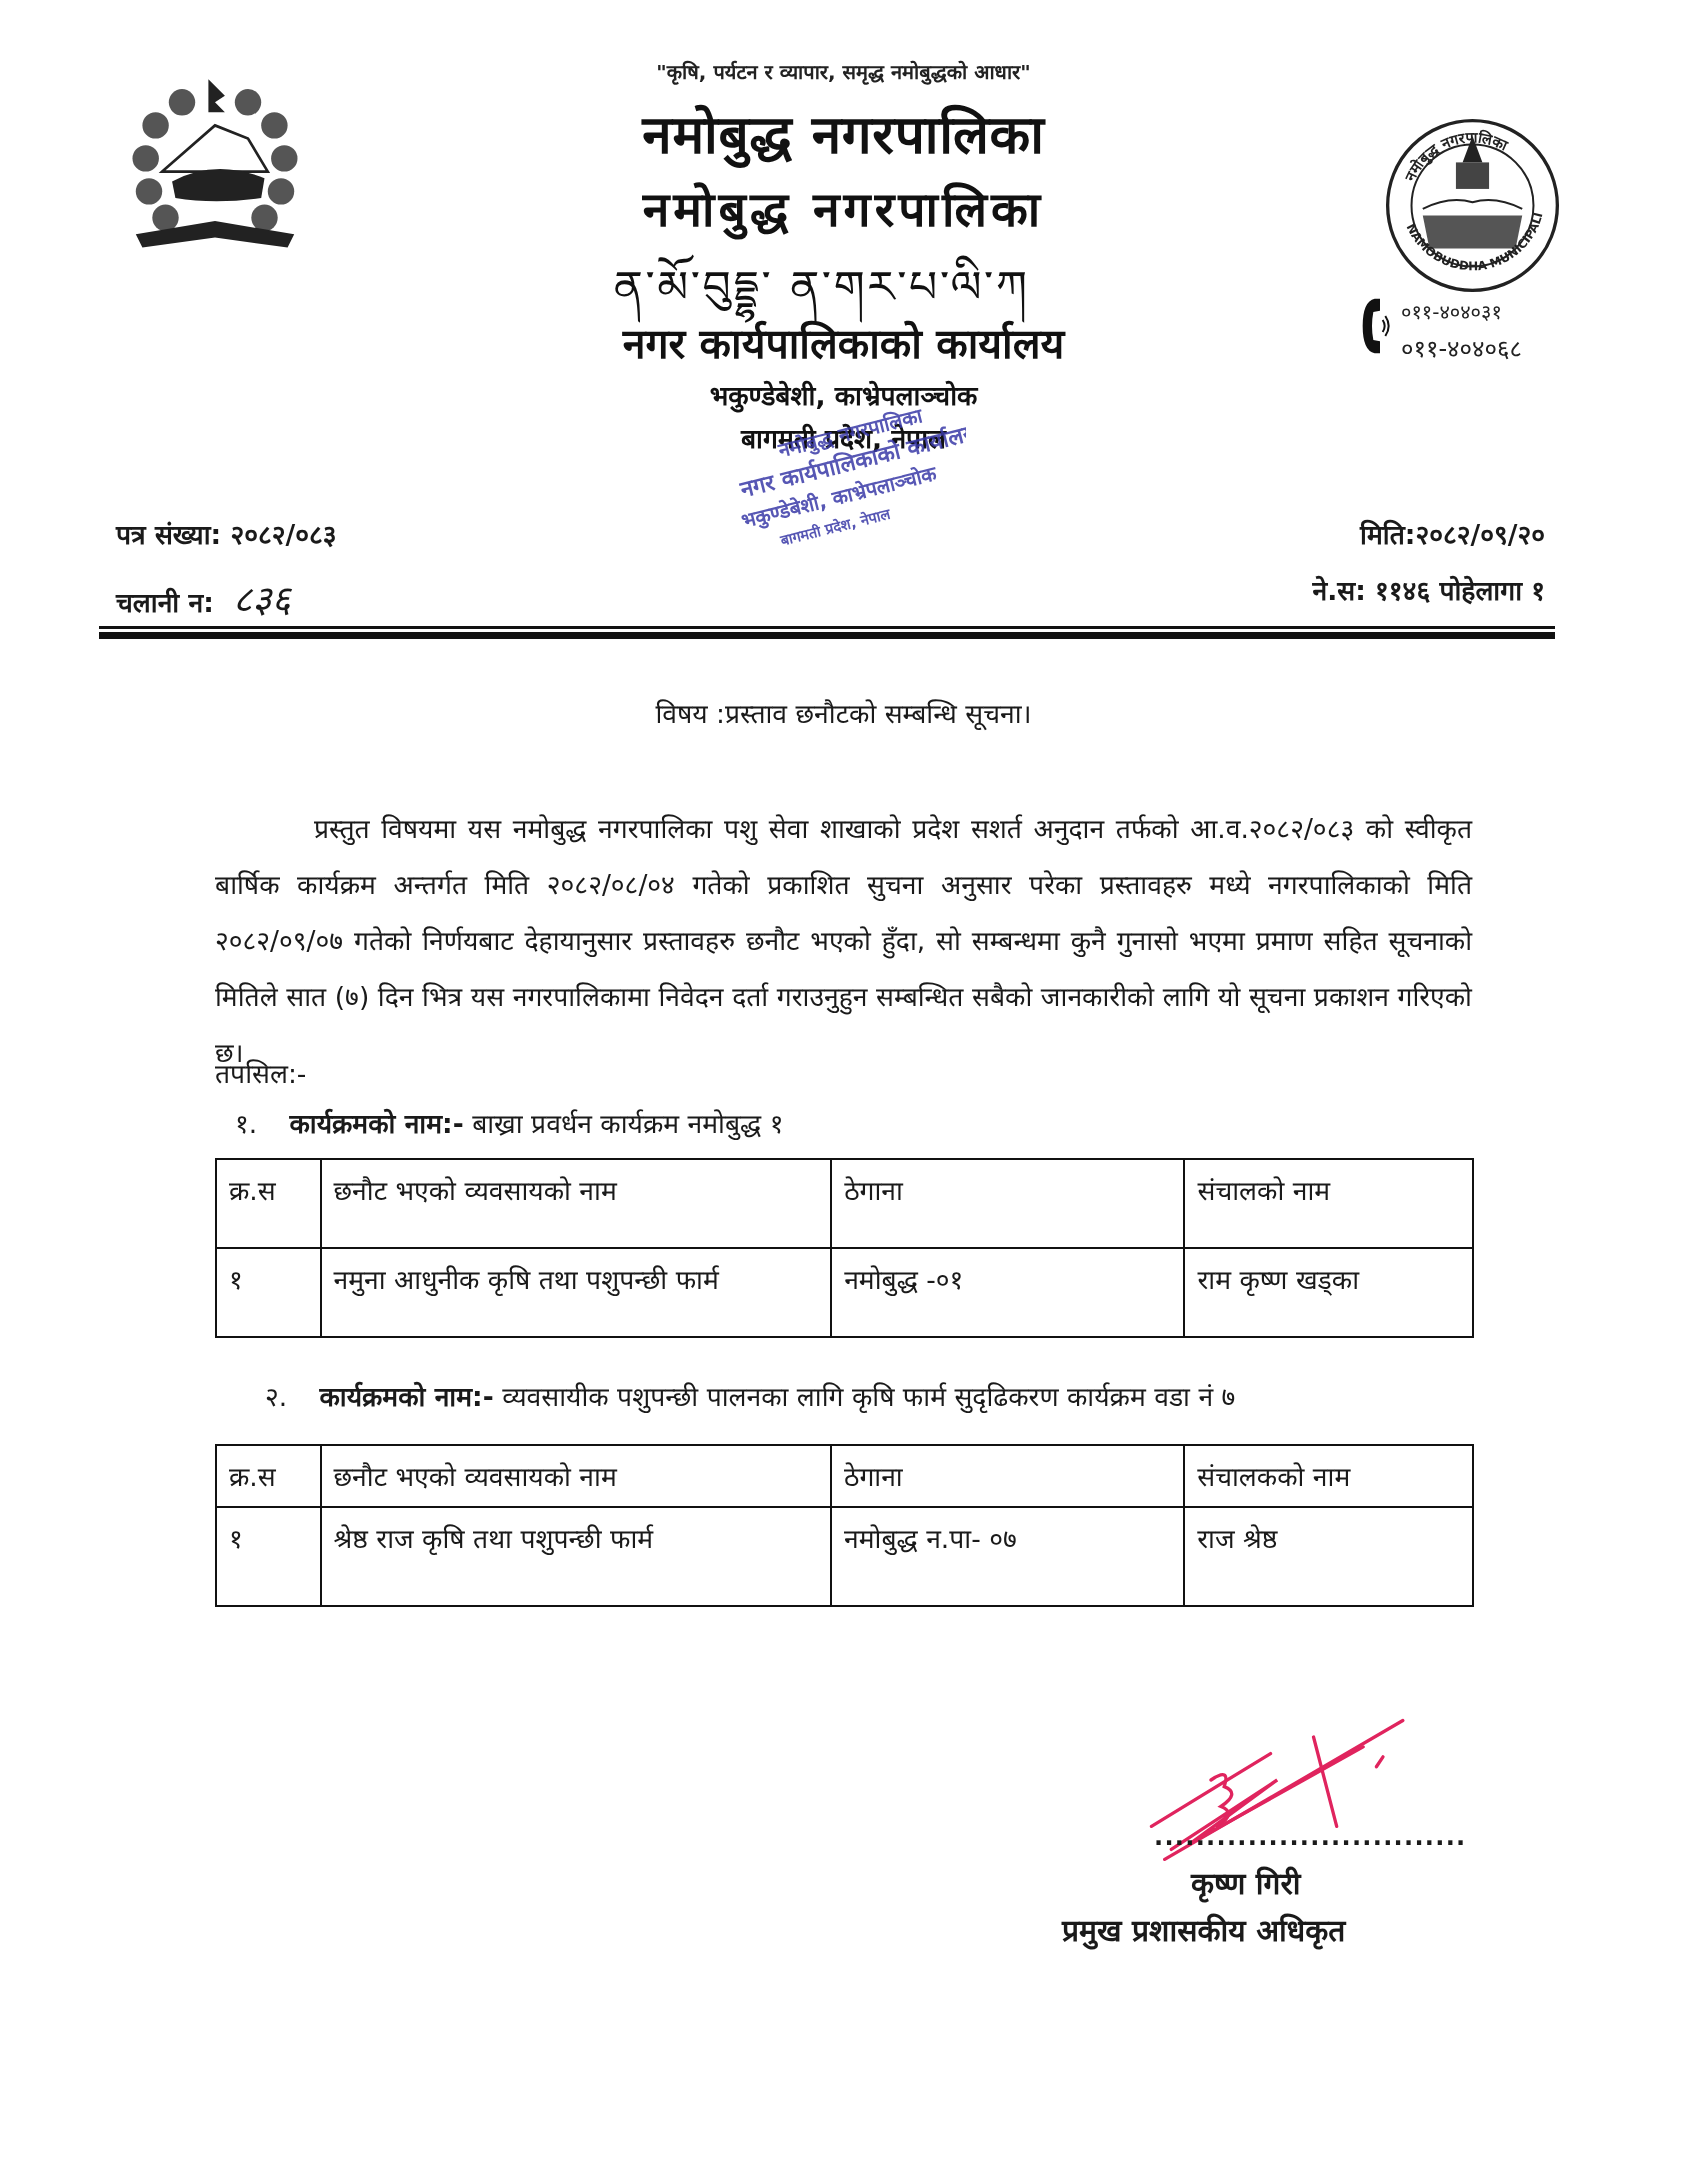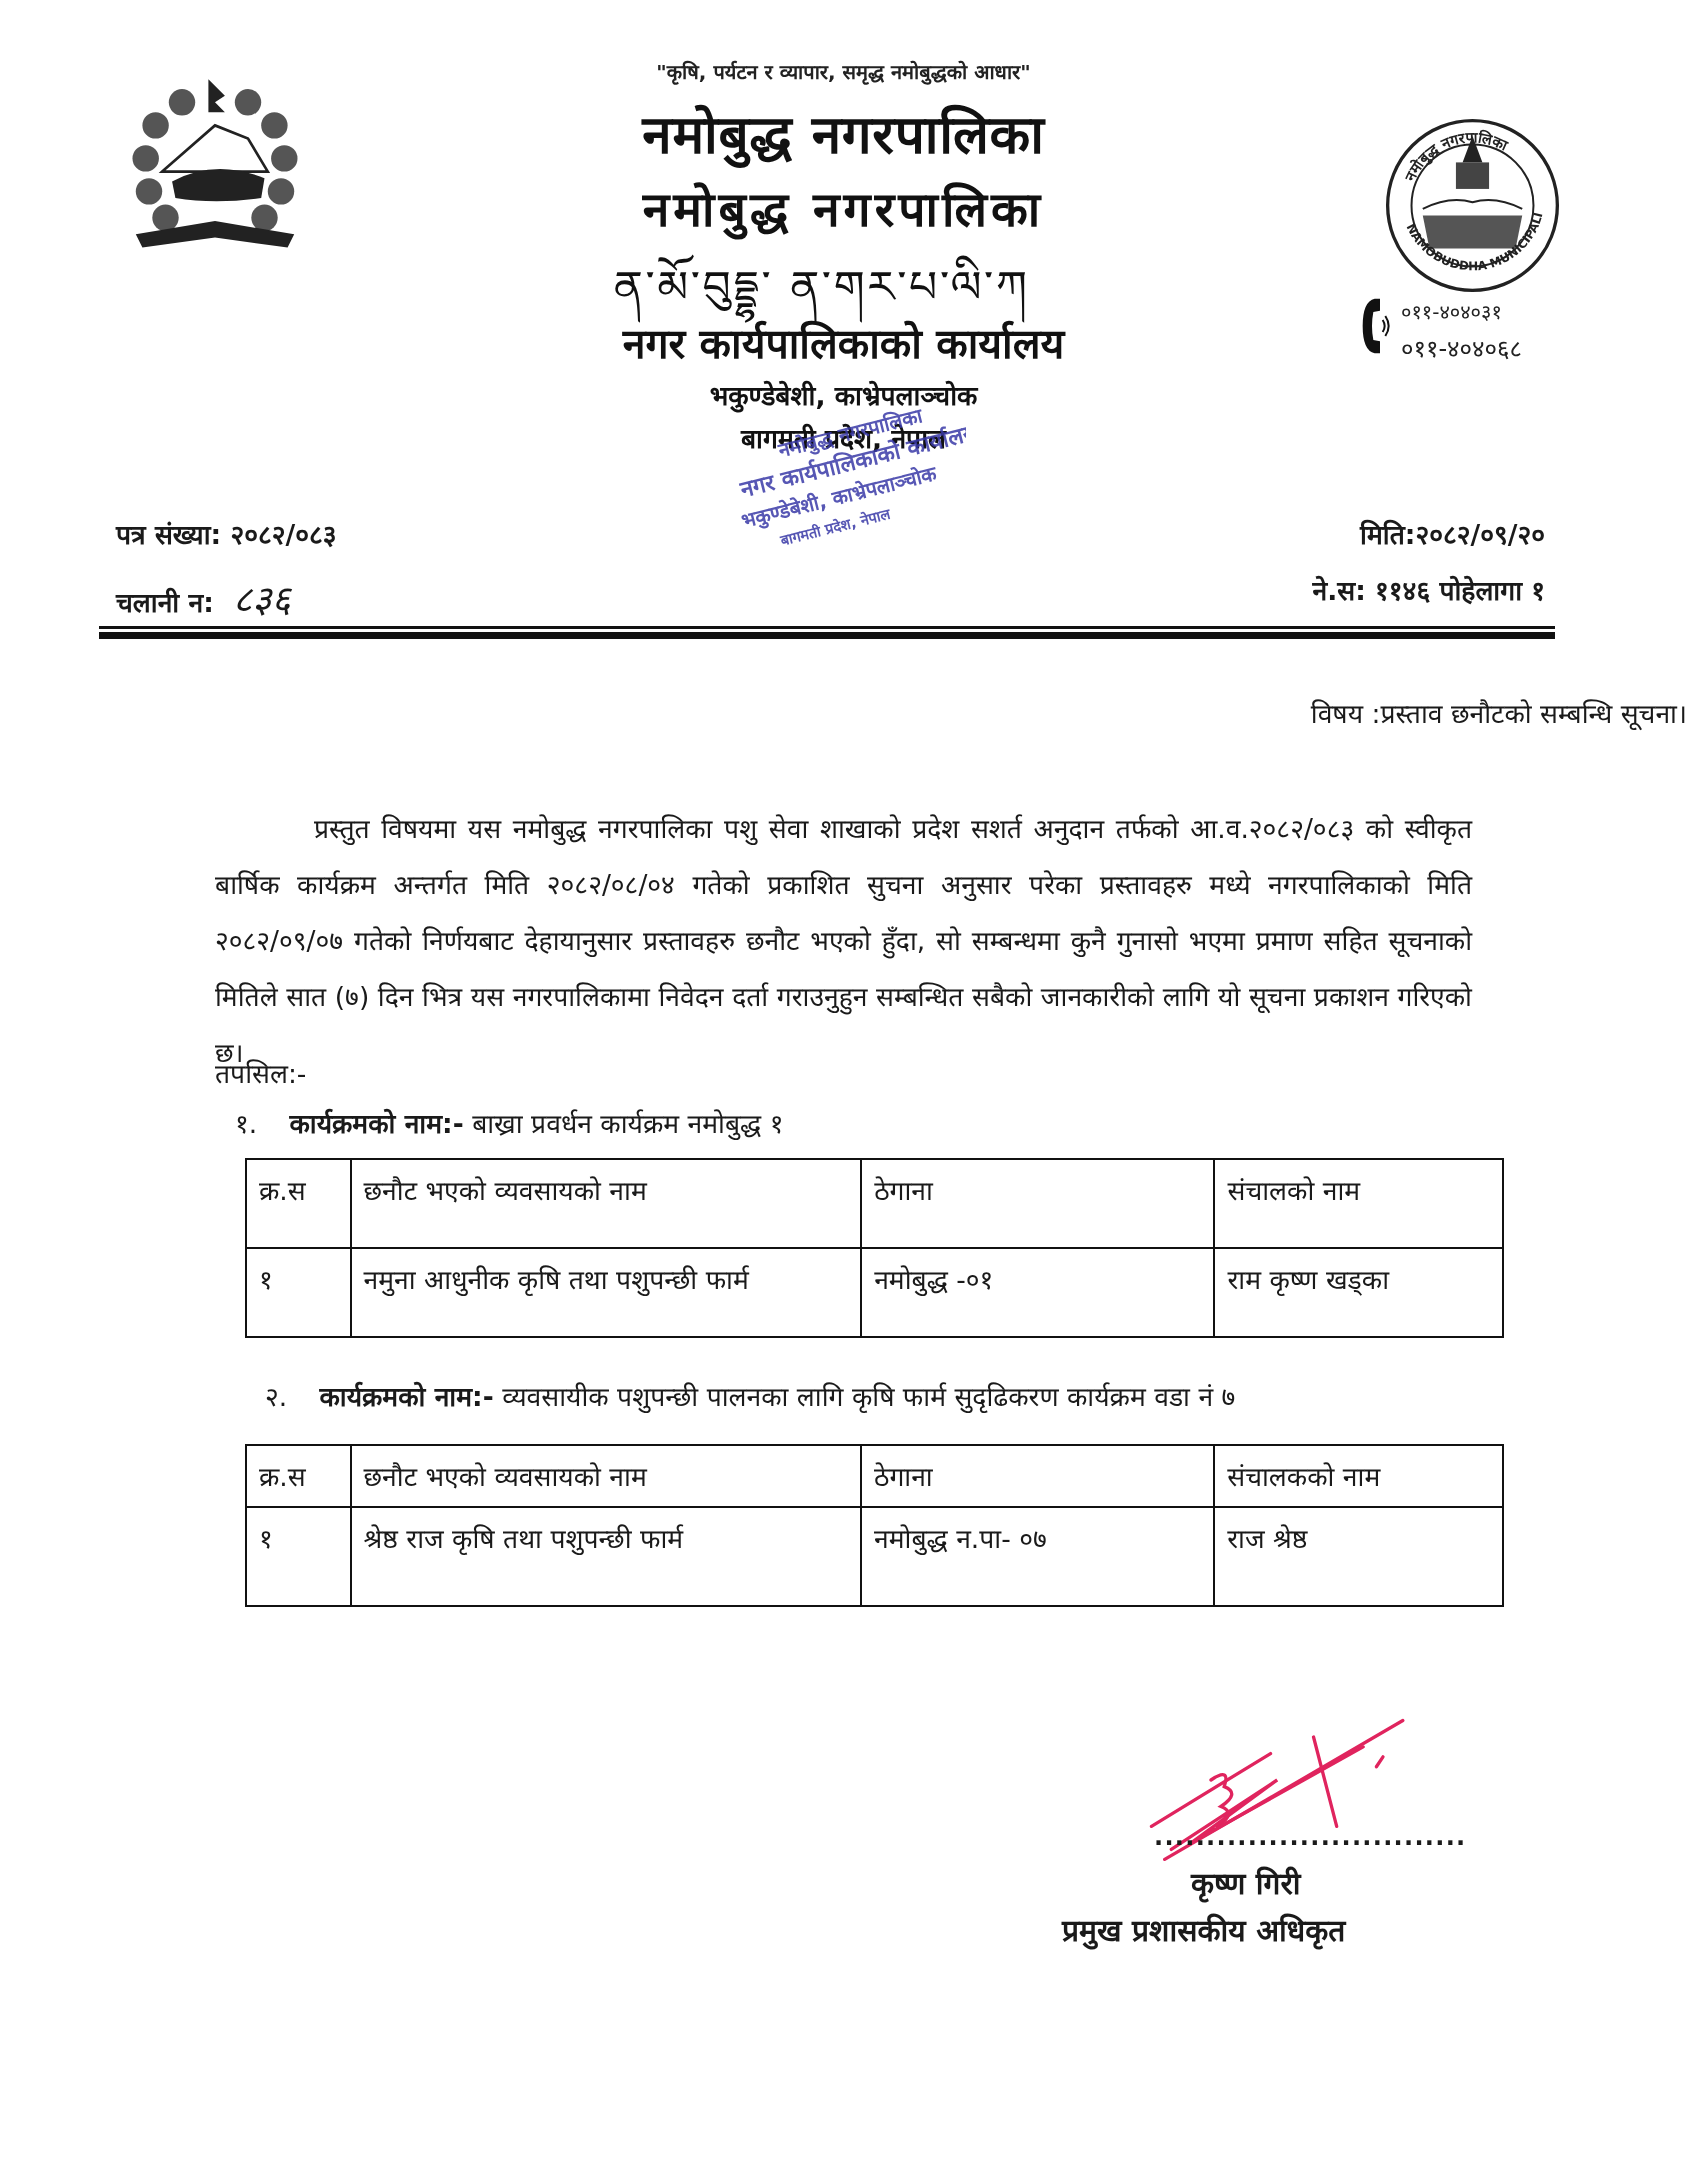--- a/index.html
+++ b/index.html
@@ -31,34 +31,34 @@
 
     .ref-left-1 { left: 116px; top: 516px; font-size: 26.5px; font-weight: bold; }
     .ref-left-2 { left: 116px; top: 572px; font-size: 26.5px; font-weight: bold; }
     .ref-left-2 .handwritten { font-family: "DejaVu Serif", serif; font-weight: normal; font-style: italic; font-size: 37px; margin-left: 10px; }
     .ref-right-1 { right: 142px; top: 516px; font-size: 26.5px; font-weight: bold; }
     .ref-right-2 { right: 142px; top: 572px; font-size: 26.5px; font-weight: bold; text-align: right; }
 
     .rule-thin { left: 99px; width: 1456px; top: 626px; height: 2.6px; background: #111; }
     .rule-thick { left: 99px; width: 1456px; top: 632px; height: 6.6px; background: #111; }
 
-    .subject { left: 0; width: 1687px; top: 695px; text-align: right; font-size: 26.5px; }
+    .subject { left: 0; width: 1687px; top: 695px; text-align: center; font-size: 26.5px; }
 
     .para { left: 215px; width: 1257px; top: 801px; font-size: 26.5px; line-height: 56px; text-align: justify; }
     .para .indent { display: inline-block; width: 99px; }
 
     .tapsil { left: 215px; top: 1055px; font-size: 26.5px; }
 
     .prog { font-size: 26.5px; }
     .prog .num { display: inline-block; width: 46px; }
     .prog .lbl { font-weight: bold; }
     .prog-1 { left: 235px; top: 1105px; }
     .prog-2 { left: 265px; top: 1378px; }
 
-    table.sel { position: absolute; border-collapse: collapse; font-size: 26.5px; margin-left: 30px; }
+    table.sel { position: absolute; border-collapse: collapse; font-size: 26.5px; }
     table.sel td, table.sel th { border: 2px solid #111; vertical-align: top; text-align: left; padding: 12px 12px; font-weight: normal; }
     .tbl-1 { left: 215px; top: 1158px; width: 1259px; }
     .tbl-1 th { height: 63px; }
     .tbl-1 td { height: 63px; }
     .tbl-2 { left: 215px; top: 1444px; width: 1259px; }
     .tbl-2 th { height: 33px; padding-top: 5.3px; padding-bottom: 5.3px; }
     .tbl-2 td { height: 73px; padding-top: 6.6px; }
     .c1 { width: 79px; }
     .c2 { width: 490px; }
     .c3 { width: 331px; }

